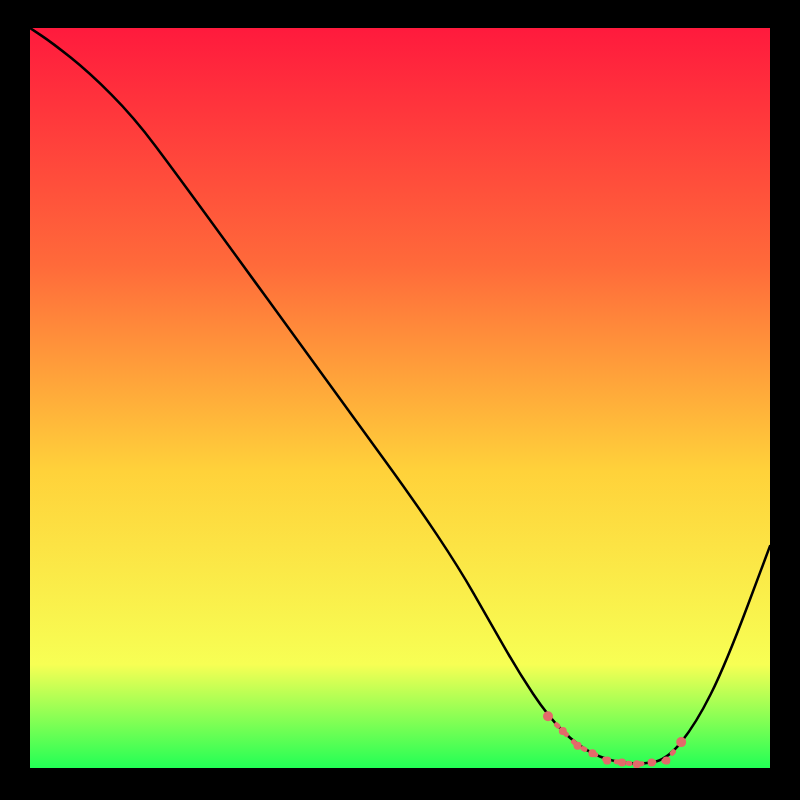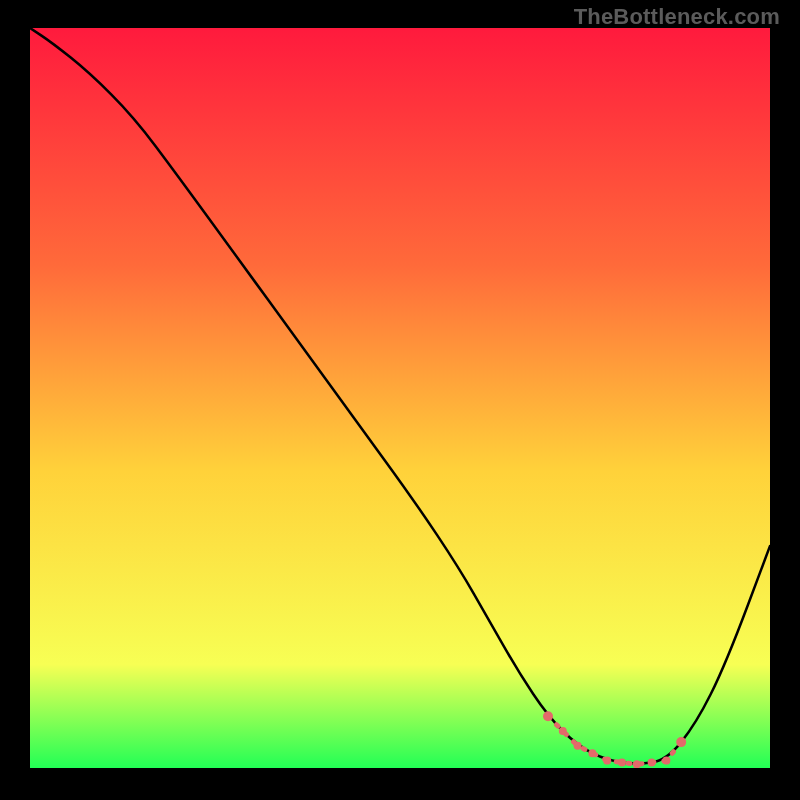--- a/index.html
+++ b/index.html
@@ -26,21 +26,20 @@
     top: 28px;
     width: 740px;
     height: 740px;
   }
   svg { display: block; }
 </style>
 </head>
 <body>
 
 <div class="frame">
-  <div class="watermark">TheBottleneck.com</div>
   <div class="plot">
     <svg id="chart-svg" width="740" height="740" viewBox="0 0 740 740" preserveAspectRatio="none">
       <defs>
         <linearGradient id="bgGrad" x1="0" y1="0" x2="0" y2="1">
           <stop id="g0" offset="0%" stop-color="#ff1a3d"></stop>
           <stop id="g1" offset="32%" stop-color="#ff6a3a"></stop>
           <stop id="g2" offset="60%" stop-color="#ffd23a"></stop>
           <stop id="g3" offset="86%" stop-color="#f7ff54"></stop>
           <stop id="g4" offset="100%" stop-color="#22ff55"></stop>
         </linearGradient>

